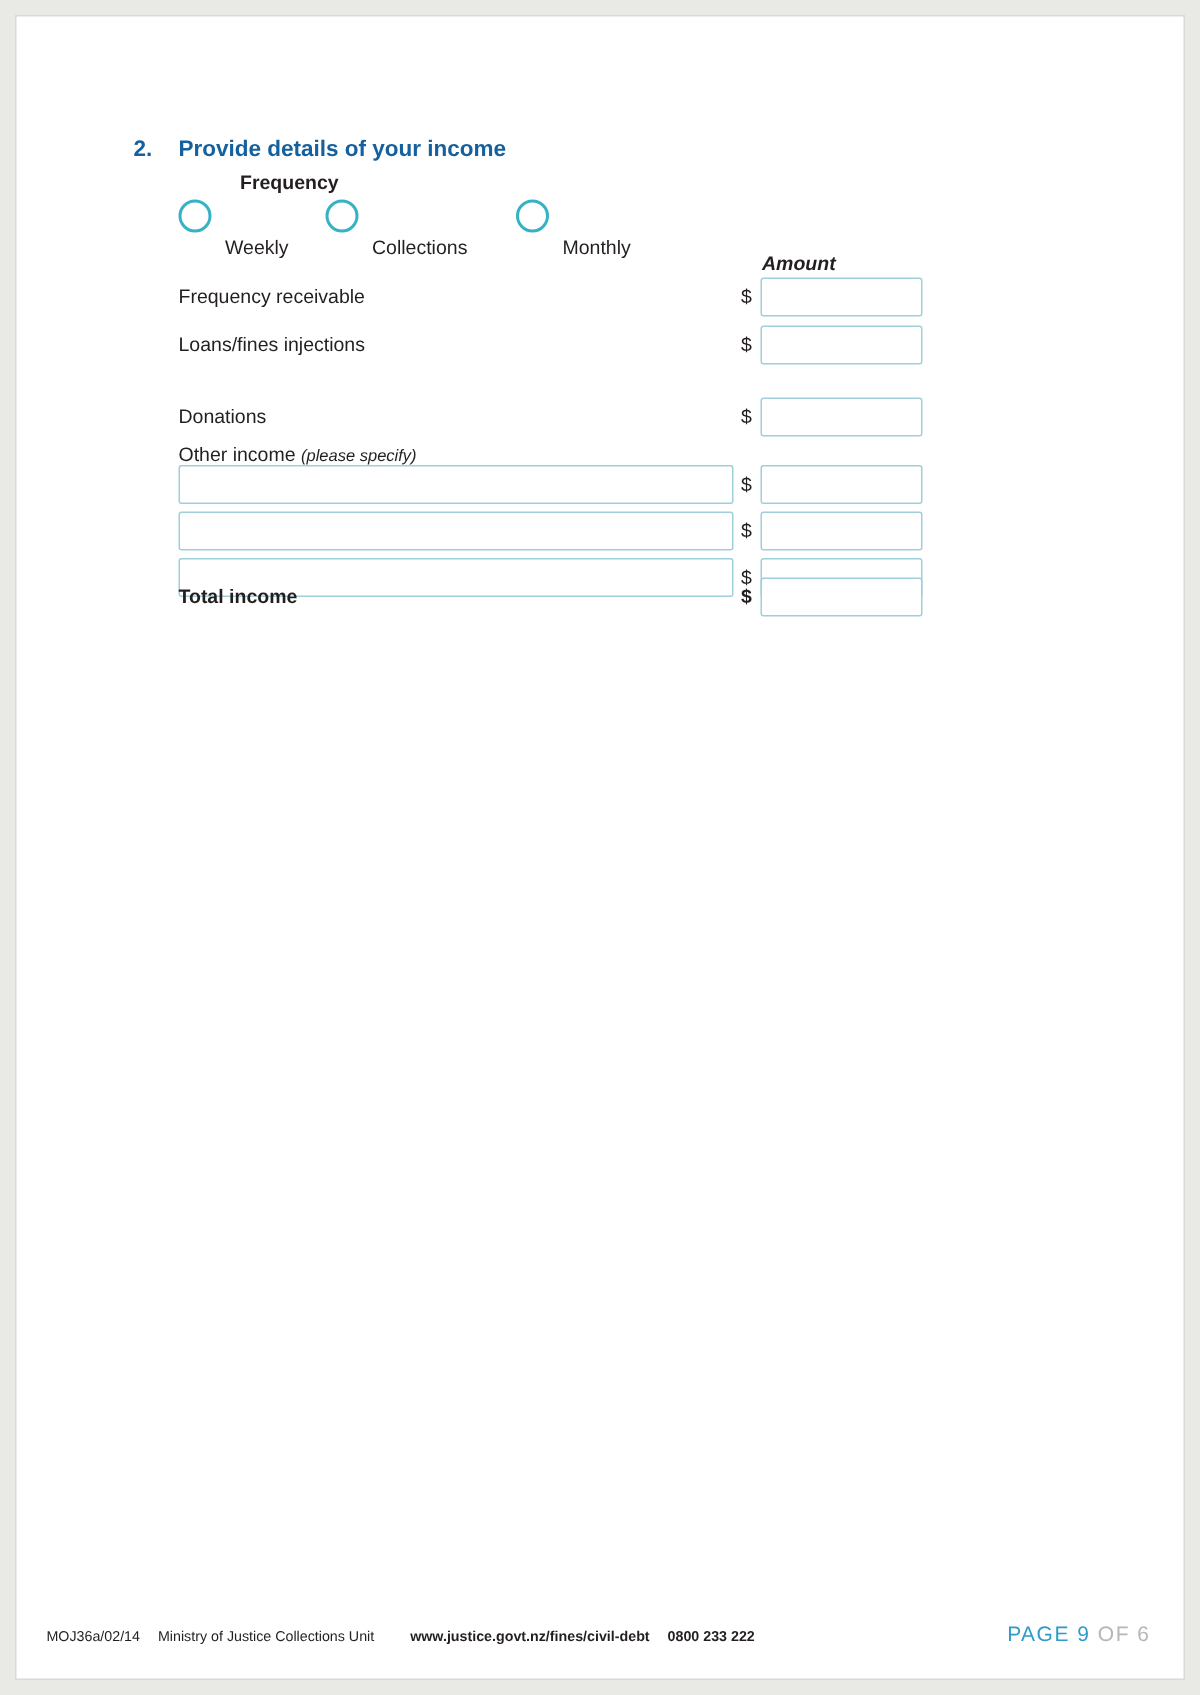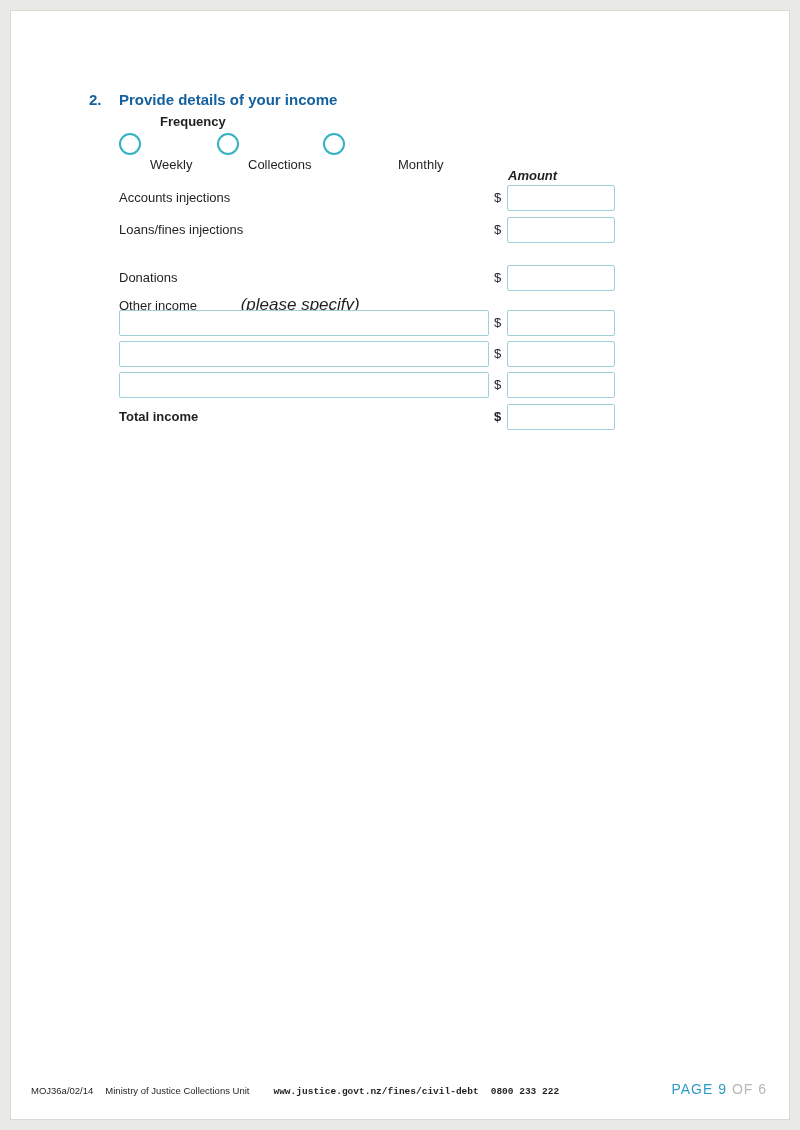--- a/index.html
+++ b/index.html
@@ -52,21 +52,21 @@
     display:inline-block;
     cursor:pointer;
   }
   .radio-option .opt-label {
     margin-left:9px;
     font-size:13px;
     margin-top:40px;
   }
   .opt-1 { left:108px; }
   .opt-2 { left:206px; }
-  .opt-3 { left:312px;gap:44px; }
+  .opt-3 { left:333px; }
 
   
   .amount-header {
     position:absolute;
     left:497px; top:157px;
     font-size:13px;
     font-weight:bold;
     font-style:italic;
   }
 
@@ -120,48 +120,47 @@
   .row-2 { top:206px; }
   .row-3 { top:254px; }
 
   .other-label {
     position:absolute;
     left:108px; top:284px;
     font-size:13px;
   }
   .other-label .note {
     font-style:italic;
-    font-size:17px;
-    margin-left:40px;
+    font-size:11px;
   }
 
   .other-1 { top:299px; }
   .other-2 { top:330px; }
   .other-3 { top:361px; }
 
-  .total-row { top:393px;padding-left:36px; }
+  .total-row { top:374px;padding-left:36px; }
   .total-row .row-label,
   .total-row .dollar { font-weight:bold; }
 
   
   .footer {
     position:absolute;
     left:20px; right:22px; top:1070px;
     display:flex;
     justify-content:space-between;
     align-items:baseline;
   }
   .footer-left {
     font-size:9.5px;
     color:#231f20;
     white-space:nowrap;
   }
   .footer-left .sep { display:inline-block; width:12px; }
   .footer-left .sep-wide { display:inline-block; width:24px; }
-  .footer-left .bold { font-weight:bold;font-family:Liberation Mono, monospace; }
+  .footer-left .bold { font-weight:bold; }
   .footer-right {
     font-size:14px;
     letter-spacing:1px;
     white-space:nowrap;
   }
   .footer-right .page-current { color:#2f9bc9; }
   .footer-right .page-total { color:#b7b7b4; }
 </style>
 </head>
 <body>
@@ -184,21 +183,21 @@
     <span class="opt-label">Collections</span>
   </div>
   <div class="radio-option opt-3">
     <span class="radio-circle"></span>
     <span class="opt-label">Monthly</span>
   </div>
 
   <div class="amount-header">Amount</div>
 
   <div class="form-row row-1">
-    <span class="row-label">Accounts injections</span>
+    <span class="row-label">Frequency receivable</span>
     <span class="dollar">$</span>
     <input class="amount-input" type="text" value="" style="">
   </div>
 
   <div class="form-row row-2">
     <span class="row-label">Loans/fines injections</span>
     <span class="dollar">$</span>
     <input class="amount-input" type="text" value="" style="">
   </div>
 

